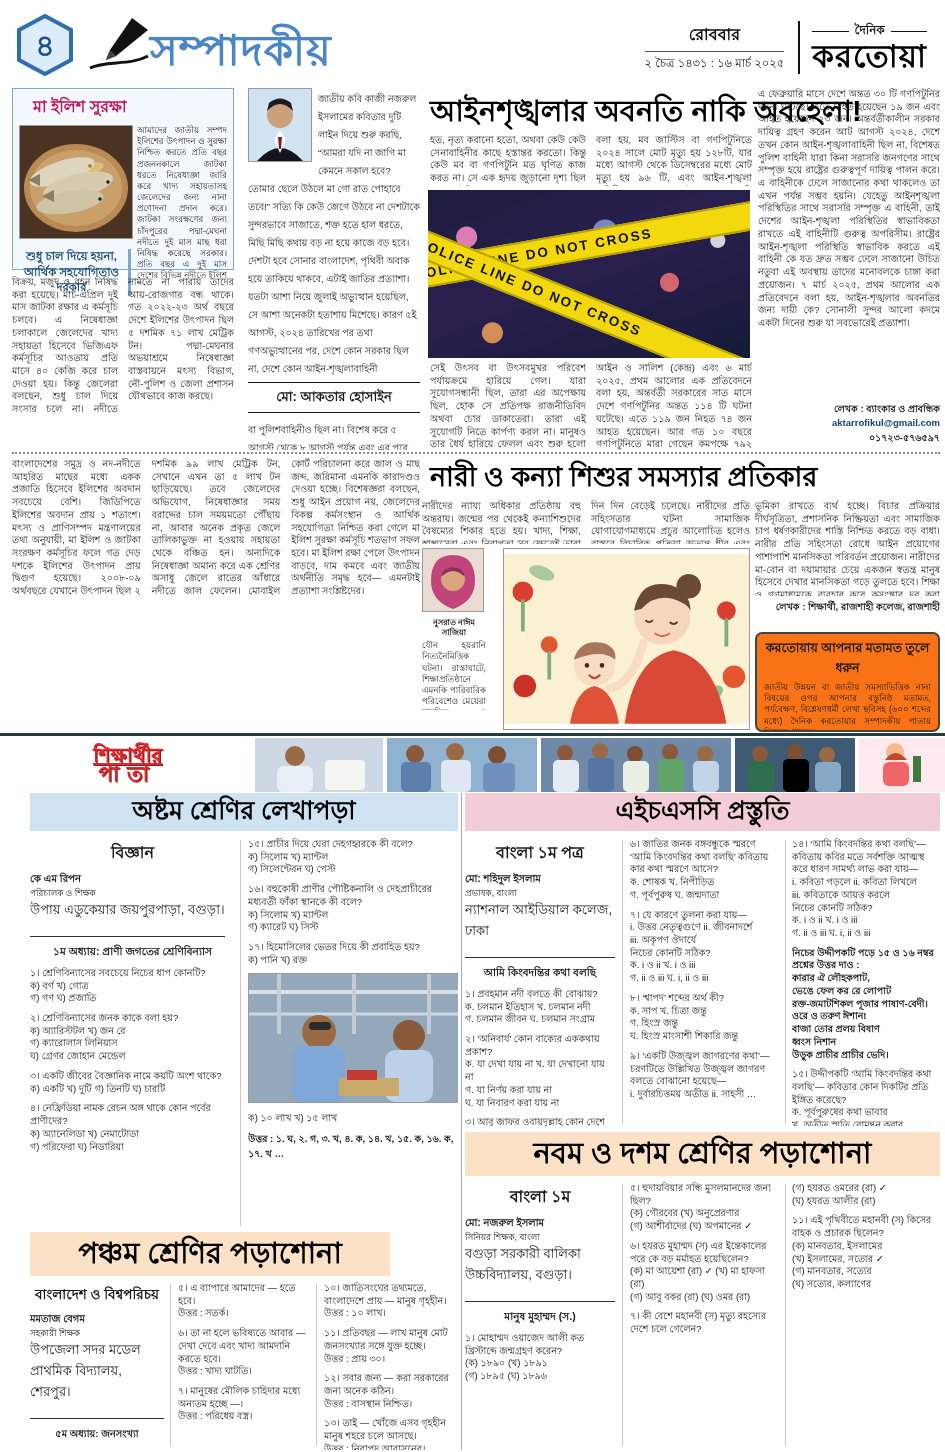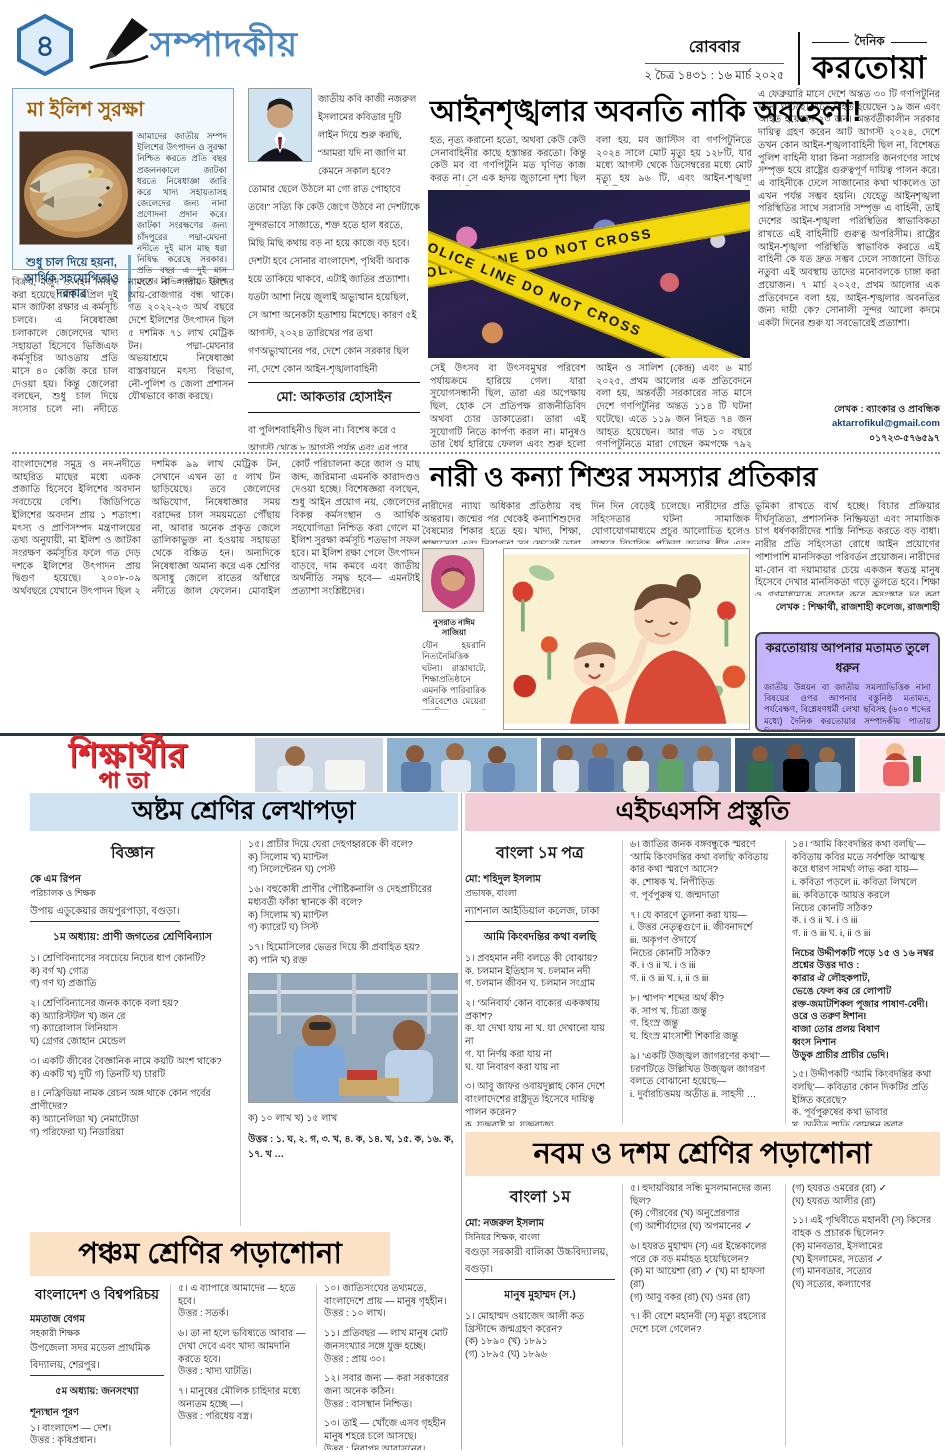--- a/index.html
+++ b/index.html
@@ -7,33 +7,33 @@
         font-family:"Liberation Sans","DejaVu Sans",sans-serif;color:#1a1a1a;}
   .abs{position:absolute;}
   .jtxt{font-size:9.5px;line-height:1.34;text-align:justify;color:#222;}
   .tiny{font-size:8.6px;line-height:1.3;text-align:justify;color:#222;}
   .q{white-space:pre-line;font-size:9.5px;line-height:1.34;margin:0 0 7px 0;color:#1a1a1a;text-align:left;}
   .colrule{position:absolute;width:1px;background:#c7c7c7;}
   
   .hex-badge{position:absolute;left:16px;top:14px;width:58px;height:62px;}
   .hex-num{position:absolute;left:16px;top:22px;width:58px;text-align:center;
            font-size:30px;font-weight:900;color:#1d4f8a;}
-  .edit-title{position:absolute;left:150px;top:18px;font-size:34px;font-weight:800;color:#4b87c5;letter-spacing:1px;}
-  .hdr-right{position:absolute;right:14px;top:32px;display:flex;align-items:flex-start;margin-left:22px;}
+  .edit-title{position:absolute;left:150px;top:18px;font-size:42px;font-weight:800;color:#4b87c5;letter-spacing:1px;}
+  .hdr-right{position:absolute;right:14px;top:20px;display:flex;align-items:flex-end;margin-left:22px;}
   .hdr-date{padding:2px 14px 0 0;text-align:center;}
   .hdr-day{font-size:16px;font-weight:800;color:#111;}
   .hdr-dateline{font-size:11.5px;color:#111;border-top:1px solid #555;padding-top:3px;margin-top:2px;}
   .hdr-logo{border-left:2px solid #111;padding:0 4px 0 12px;text-align:center;}
   .logo-small{display:flex;align-items:center;gap:6px;font-size:12px;font-weight:800;}
   .logo-small:before,.logo-small:after{content:"";flex:1;border-top:1.5px solid #111;}
   .logo-big{font-size:31px;font-weight:900;color:#000;letter-spacing:1px;line-height:1.05;}
   
   .ilish-box{position:absolute;left:12px;top:88px;width:222px;height:182px;
              border:1.5px solid #7fa8c9;background:#f2f8fd;box-sizing:border-box;padding:5px 6px;}
-  .ilish-title{font-size:20px;font-weight:800;margin:0 0 4px 8px;color:#a16207;}
+  .ilish-title{font-size:16px;font-weight:800;margin:0 0 4px 14px;color:#be185d;}
   .ilish-row{display:flex;gap:6px;}
   .ilish-left{width:112px;flex:none;}
   .pullquote{margin-top:6px;font-size:11.5px;font-weight:800;color:#1b4e79;text-align:center;
              line-height:1.35;border-right:3px solid #7fa8c9;padding-right:4px;}
   
   .byline-box{border-top:1.5px solid #111;border-bottom:1.5px solid #111;text-align:center;
               font-weight:800;font-size:13px;padding:4px 0;margin:6px 0;}
   .headline1{position:absolute;left:430px;top:88px;width:356px;font-size:29px;font-weight:900;
              color:#000;white-space:nowrap;}
   .headline2{position:absolute;left:430px;top:456px;width:470px;font-size:27px;font-weight:900;
@@ -56,38 +56,38 @@
         border-bottom:2px solid #b7a408;}
   .tape1{left:-30px;top:34px;width:420px;transform:rotate(-10deg);}
   .tape2{left:-40px;top:120px;width:440px;transform:rotate(22deg);}
   .dotted{position:absolute;left:12px;width:928px;border-top:2px dotted #8a8a8a;height:0;}
   .signoff{font-size:9.5px;font-weight:700;text-align:right;line-height:1.5;color:#222;}
   .signoff .em{color:#14407a;}
   
   .w-photo{width:60px;}
   .w-name{font-size:8px;font-weight:800;text-align:center;margin-top:2px;line-height:1.2;}
   .opinion{position:absolute;left:755px;top:632px;width:185px;height:100px;box-sizing:border-box;
-           border:2px solid #444;border-radius:7px;padding:5px 7px;overflow:hidden;background:#c4b5fd;}
+           border:2px solid #444;border-radius:7px;padding:5px 7px;overflow:hidden;background:#f97316;}
   .op-title{font-size:12.5px;font-weight:900;text-align:center;margin-bottom:3px;}
   .op-body{font-size:8.6px;line-height:1.3;text-align:justify;}
   
   .banner{position:absolute;left:0;top:733px;width:945px;height:58px;border-top:3px solid #233d3f;
           background:#fff;display:flex;align-items:center;}
   .banner-title{width:255px;flex:none;text-align:center;color:#e5262c;font-weight:900;line-height:.95;
                 text-shadow:1px 1px 0 #8c1b1b;}
-  .banner-l1{font-size:34px;}
+  .banner-l1{font-size:20px;text-decoration:underline;}
   .banner-l2{font-size:21px;letter-spacing:8px;font-family:Liberation Serif, serif;}
   
   .band{position:absolute;height:38px;display:flex;align-items:center;justify-content:center;
         font-size:25px;font-weight:900;color:#000000;}
   .band-big{height:44px;font-size:29px;}
   .subject{font-size:16px;font-weight:900;text-align:center;margin:2px 0 4px;}
   .teacher-name{font-size:10px;font-weight:800;}
   .teacher-line{font-size:8.8px;line-height:1.35;}
-  .teacher-school{font-size:10px;border-bottom:1px solid #333;display:inline-block;padding-bottom:1px;}
+  .teacher-school{font-size:13px;border-bottom:1px solid #333;display:inline-block;padding-bottom:15px;}
   .chapter{font-size:10.5px;font-weight:800;text-align:center;margin:7px 0 6px;}
   .anskey{font-size:9.5px;font-weight:700;white-space:pre-line;margin-top:4px;}
   .photo-frame{border:1px solid #999;}
 </style>
 </head>
 <body>
 
 <div id="page">
 
   <div>

